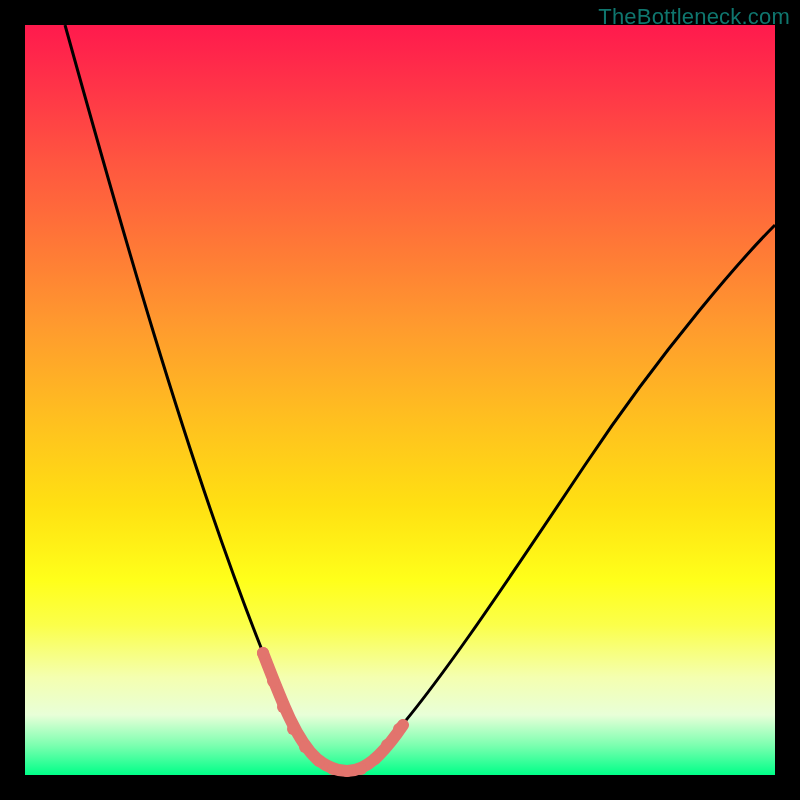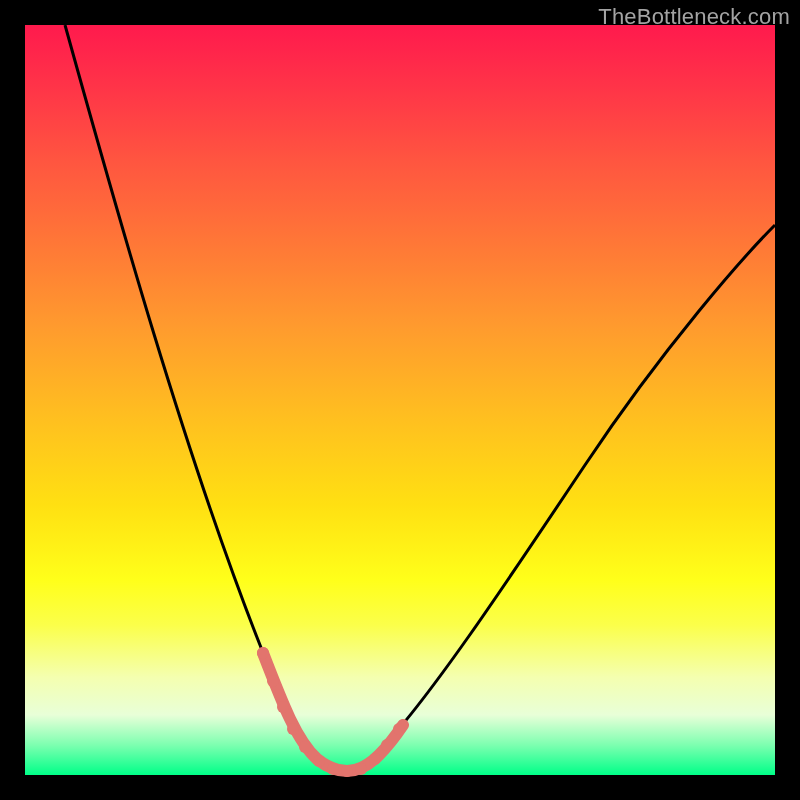--- a/index.html
+++ b/index.html
@@ -46,21 +46,21 @@
     left: 0;
     top: 0;
     width: 750px;
     height: 750px;
     overflow: visible;
   }
   .watermark {
     position: absolute;
     top: 4px;
     right: 10px;
-    color: #a3a3a3;
+    color: #0f766e;
     font-size: 22px;
     font-weight: 500;
     letter-spacing: 0.2px;
     user-select: none;
   }
 </style>
 </head>
 <body>
 
 <div class="frame">

